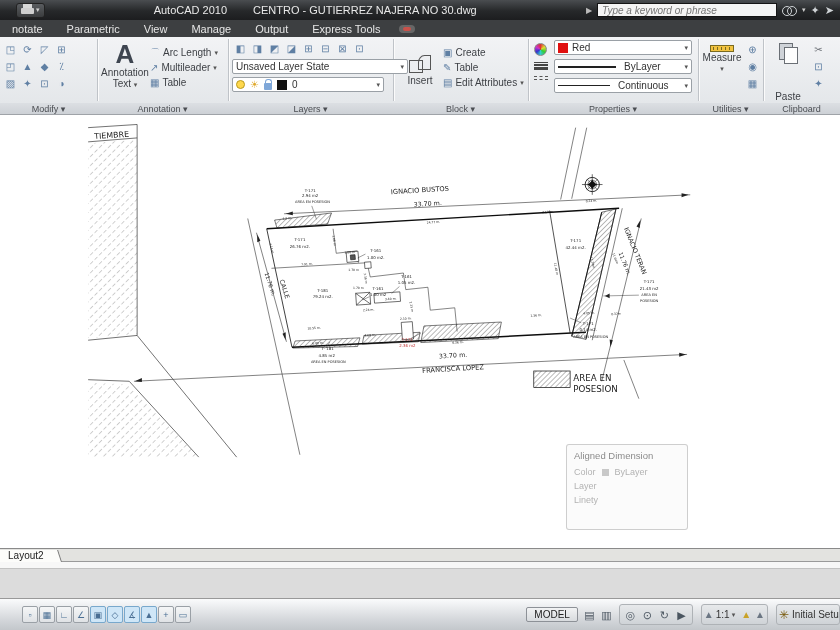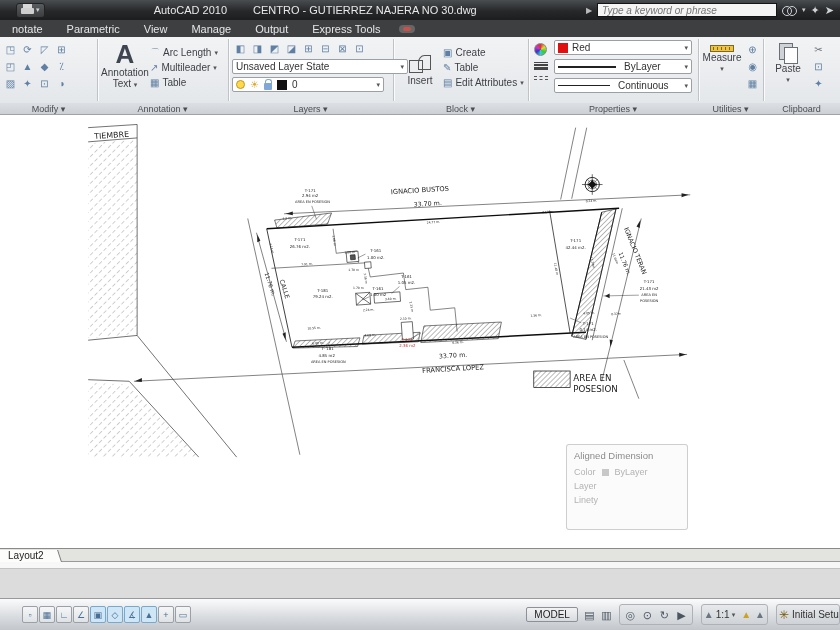--- a/index.html
+++ b/index.html
@@ -297,21 +297,21 @@
         <span class="dd">▾</span>
       </div>
       <div class="abs" style="left:44px; top:4px; display:flex; flex-direction:column;">
         <span class="mini-ic">⊕</span>
         <span class="mini-ic">◉</span>
         <span class="mini-ic">▦</span>
       </div>
     </div>
 
     <div class="panel" style="left:766px; width:72px;">
-      <div class="bigbtn abs" style="left:4px; top:6px; width:36px;">
+      <div class="bigbtn abs" style="left:4px; top:6px; width:36px;gap:28px;">
         <span class="sheets"></span>
         <span>Paste</span>
         <span class="dd">▾</span>
       </div>
       <div class="abs" style="left:44px; top:4px; display:flex; flex-direction:column;">
         <span class="mini-ic" style="color:#6a6f75">✂</span>
         <span class="mini-ic">⊡</span>
         <span class="mini-ic">✦</span>
       </div>
     </div>

